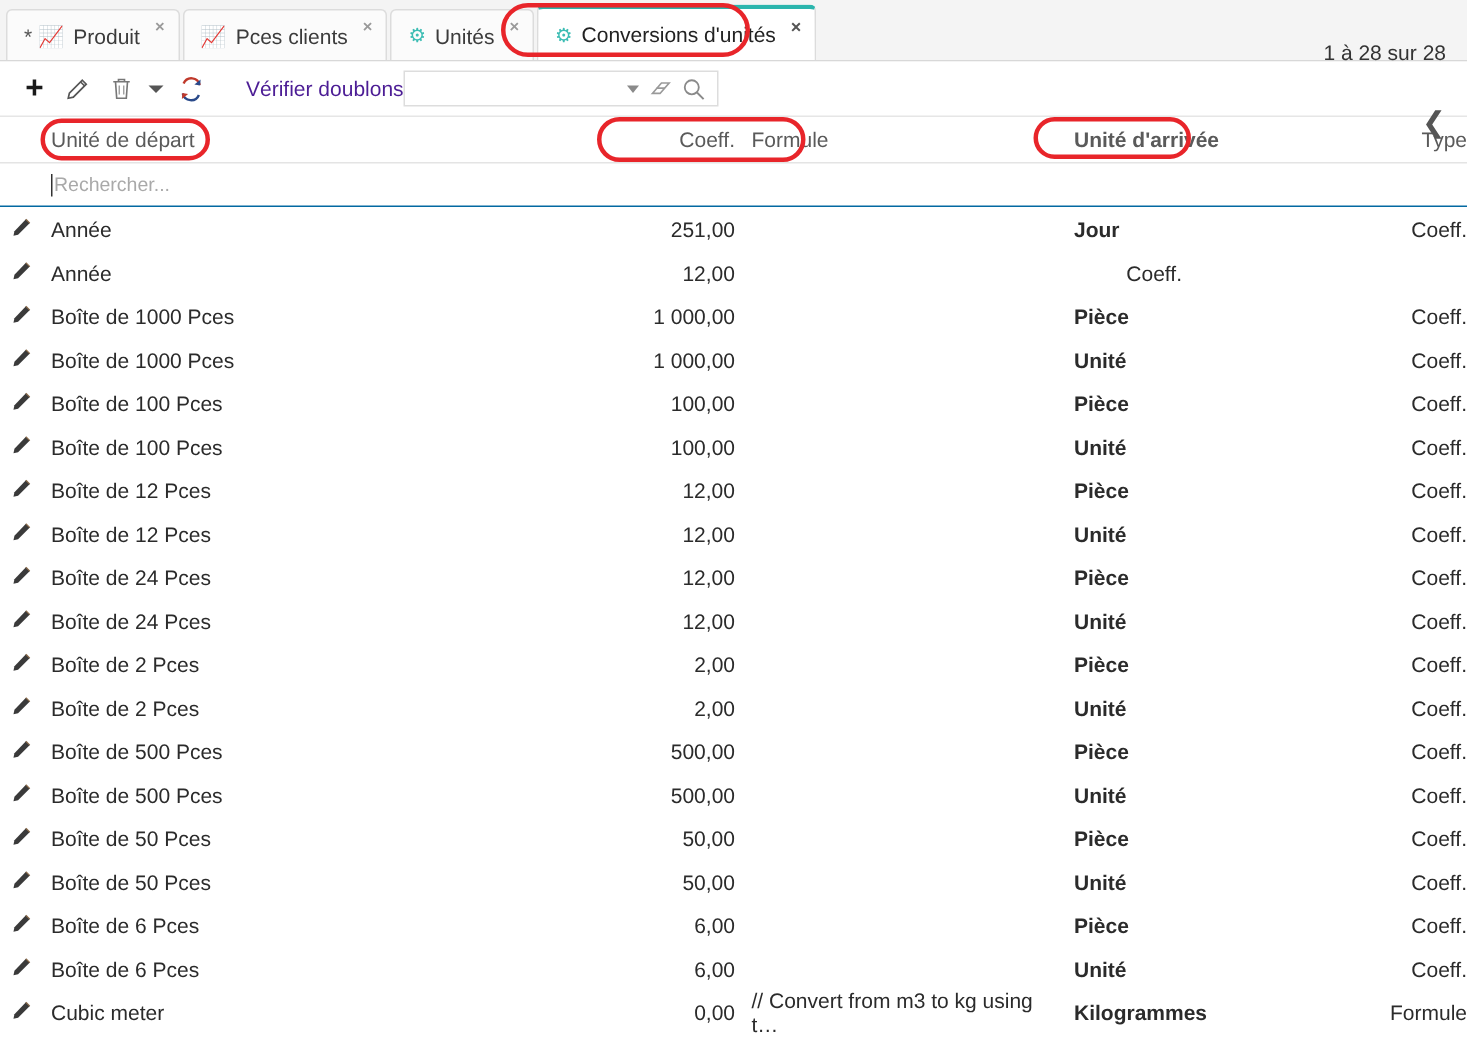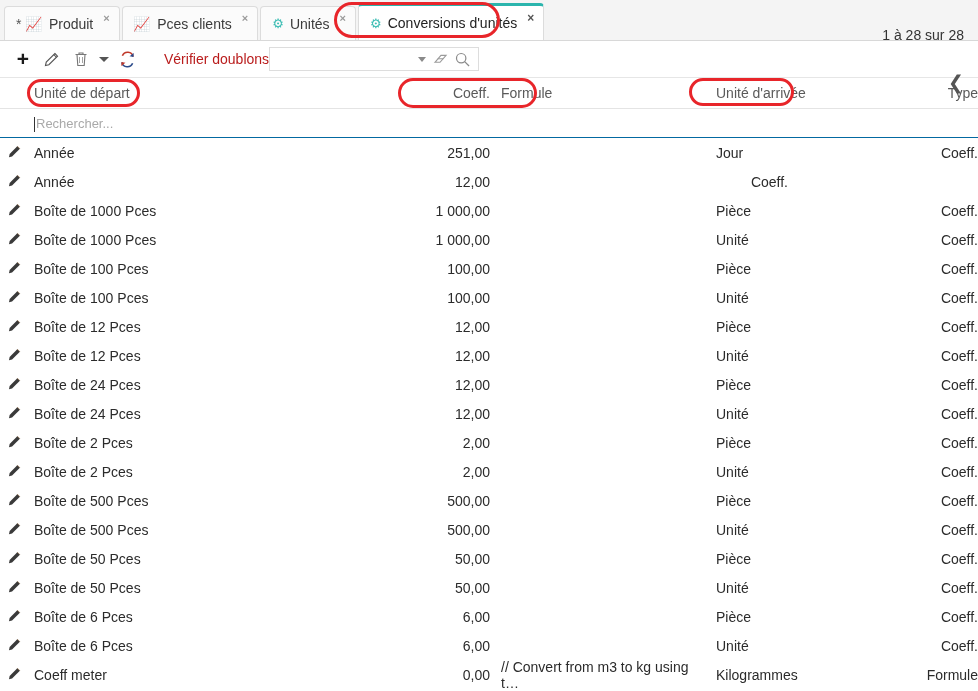--- a/index.html
+++ b/index.html
@@ -75,21 +75,21 @@
     width: 16px; height: 26px;
     display: flex; align-items: center; justify-content: center;
   }
   .caret-dn {
     width: 0; height: 0;
     border-left: 5px solid transparent;
     border-right: 5px solid transparent;
     border-top: 5px solid #555;
   }
   .tb-text {
-    font-size: 14px; color: #b91c1c; margin-left: 22px; 
+    font-size: 14px; color: #4c1d95; margin-left: 22px; 
     white-space: nowrap;
   }
   .tb-search {
     width: 210px; height: 24px;
     border: 1px solid #dddddd;
     background: #fff;
     display: flex; align-items: center; justify-content: flex-end;
     gap: 7px; padding-right: 8px;
   }
   .tb-search .caret-dn { border-top-color: #8a8a8a; border-left-width: 4px; border-right-width: 4px; border-top-width: 5px; }
@@ -116,21 +116,21 @@
   .search-row {
     height: 29px;
     border-bottom: 1px solid #0369a1;
   }
   .data-row { height: 29px; }
 
   .c-pen    { width: 28px; flex: 0 0 28px; text-align: center; }
   .c-from   { width: 372px; flex: 0 0 372px; padding-left: 6px; }
   .c-coeff  { width: 90px;  flex: 0 0 90px;  text-align: right; }
   .c-form   { width: 220px; flex: 0 0 220px; padding-left: 11px; }
-  .c-to     { width: 190px; flex: 0 0 190px; padding-left: 6px; }
+  .c-to     { width: 190px; flex: 0 0 190px; padding-left: 6px; font-weight: bold; }
   .c-type   { width: 78px;  flex: 0 0 78px;  text-align: right; padding-right: 0px; }
 
   .head-row .cell {
     font-size: 14px;
     color: #5a5a5a;
   }
   .data-row .cell {
     font-size: 14px;
     color: #2b2b2b;
   }
@@ -455,21 +455,21 @@
         <div class="cell c-coeff">6,00</div>
         <div class="cell c-form"></div>
         <div class="cell c-to">Unité</div>
         <div class="cell c-type">Coeff.</div>
       </div>
       <div class="row data-row">
         <div class="cell c-pen"><svg width="13" height="13" viewBox="0 0 16 16">
             <path d="M11.4 1.4 L14.6 4.6 L5 14.2 L1.2 15 L2 11.2 Z" fill="#3a3a3a"></path>
             <path d="M11.4 1.4 L14.6 4.6" stroke="#8a6a4a" stroke-width="1"></path>
           </svg></div>
-        <div class="cell c-from">Coeff meter</div>
+        <div class="cell c-from">Cubic meter</div>
         <div class="cell c-coeff">0,00</div>
         <div class="cell c-form">// Convert from m3 to kg using t…</div>
         <div class="cell c-to">Kilogrammes</div>
         <div class="cell c-type">Formule</div>
       </div>
     </div>
 </div>
 
 <div class="anno anno-tab"></div>
 <div class="anno anno-from"></div>

